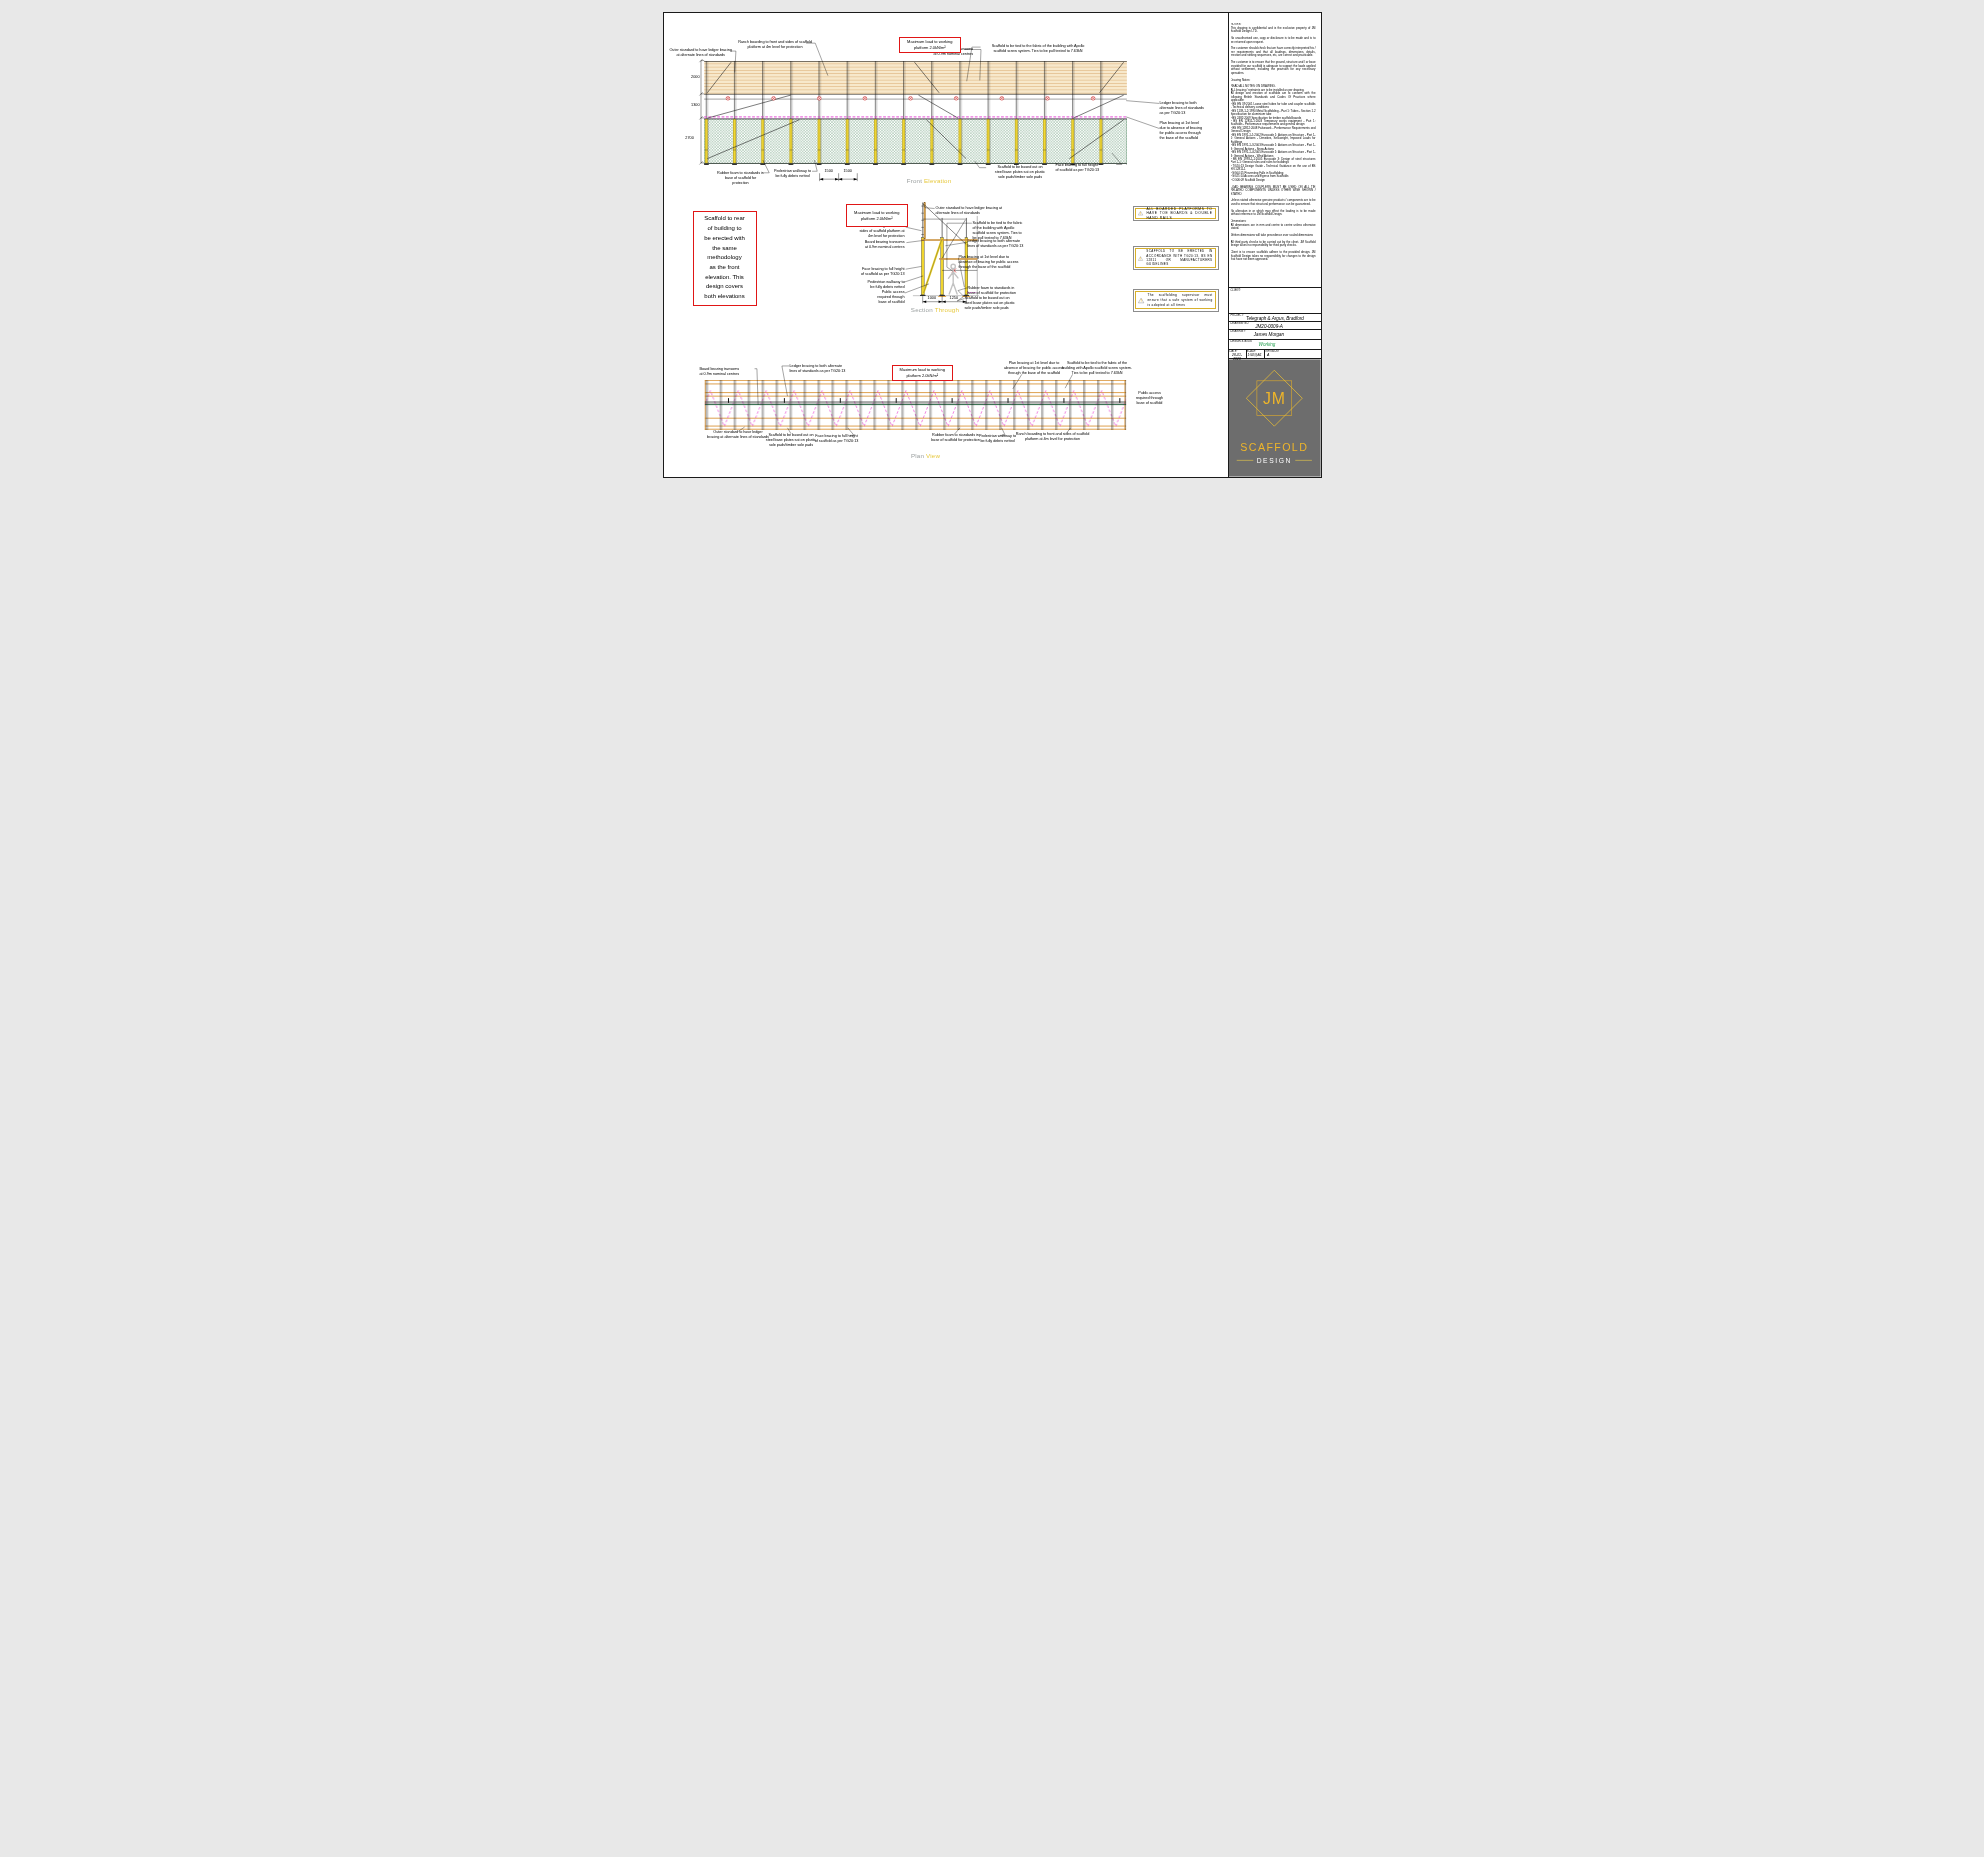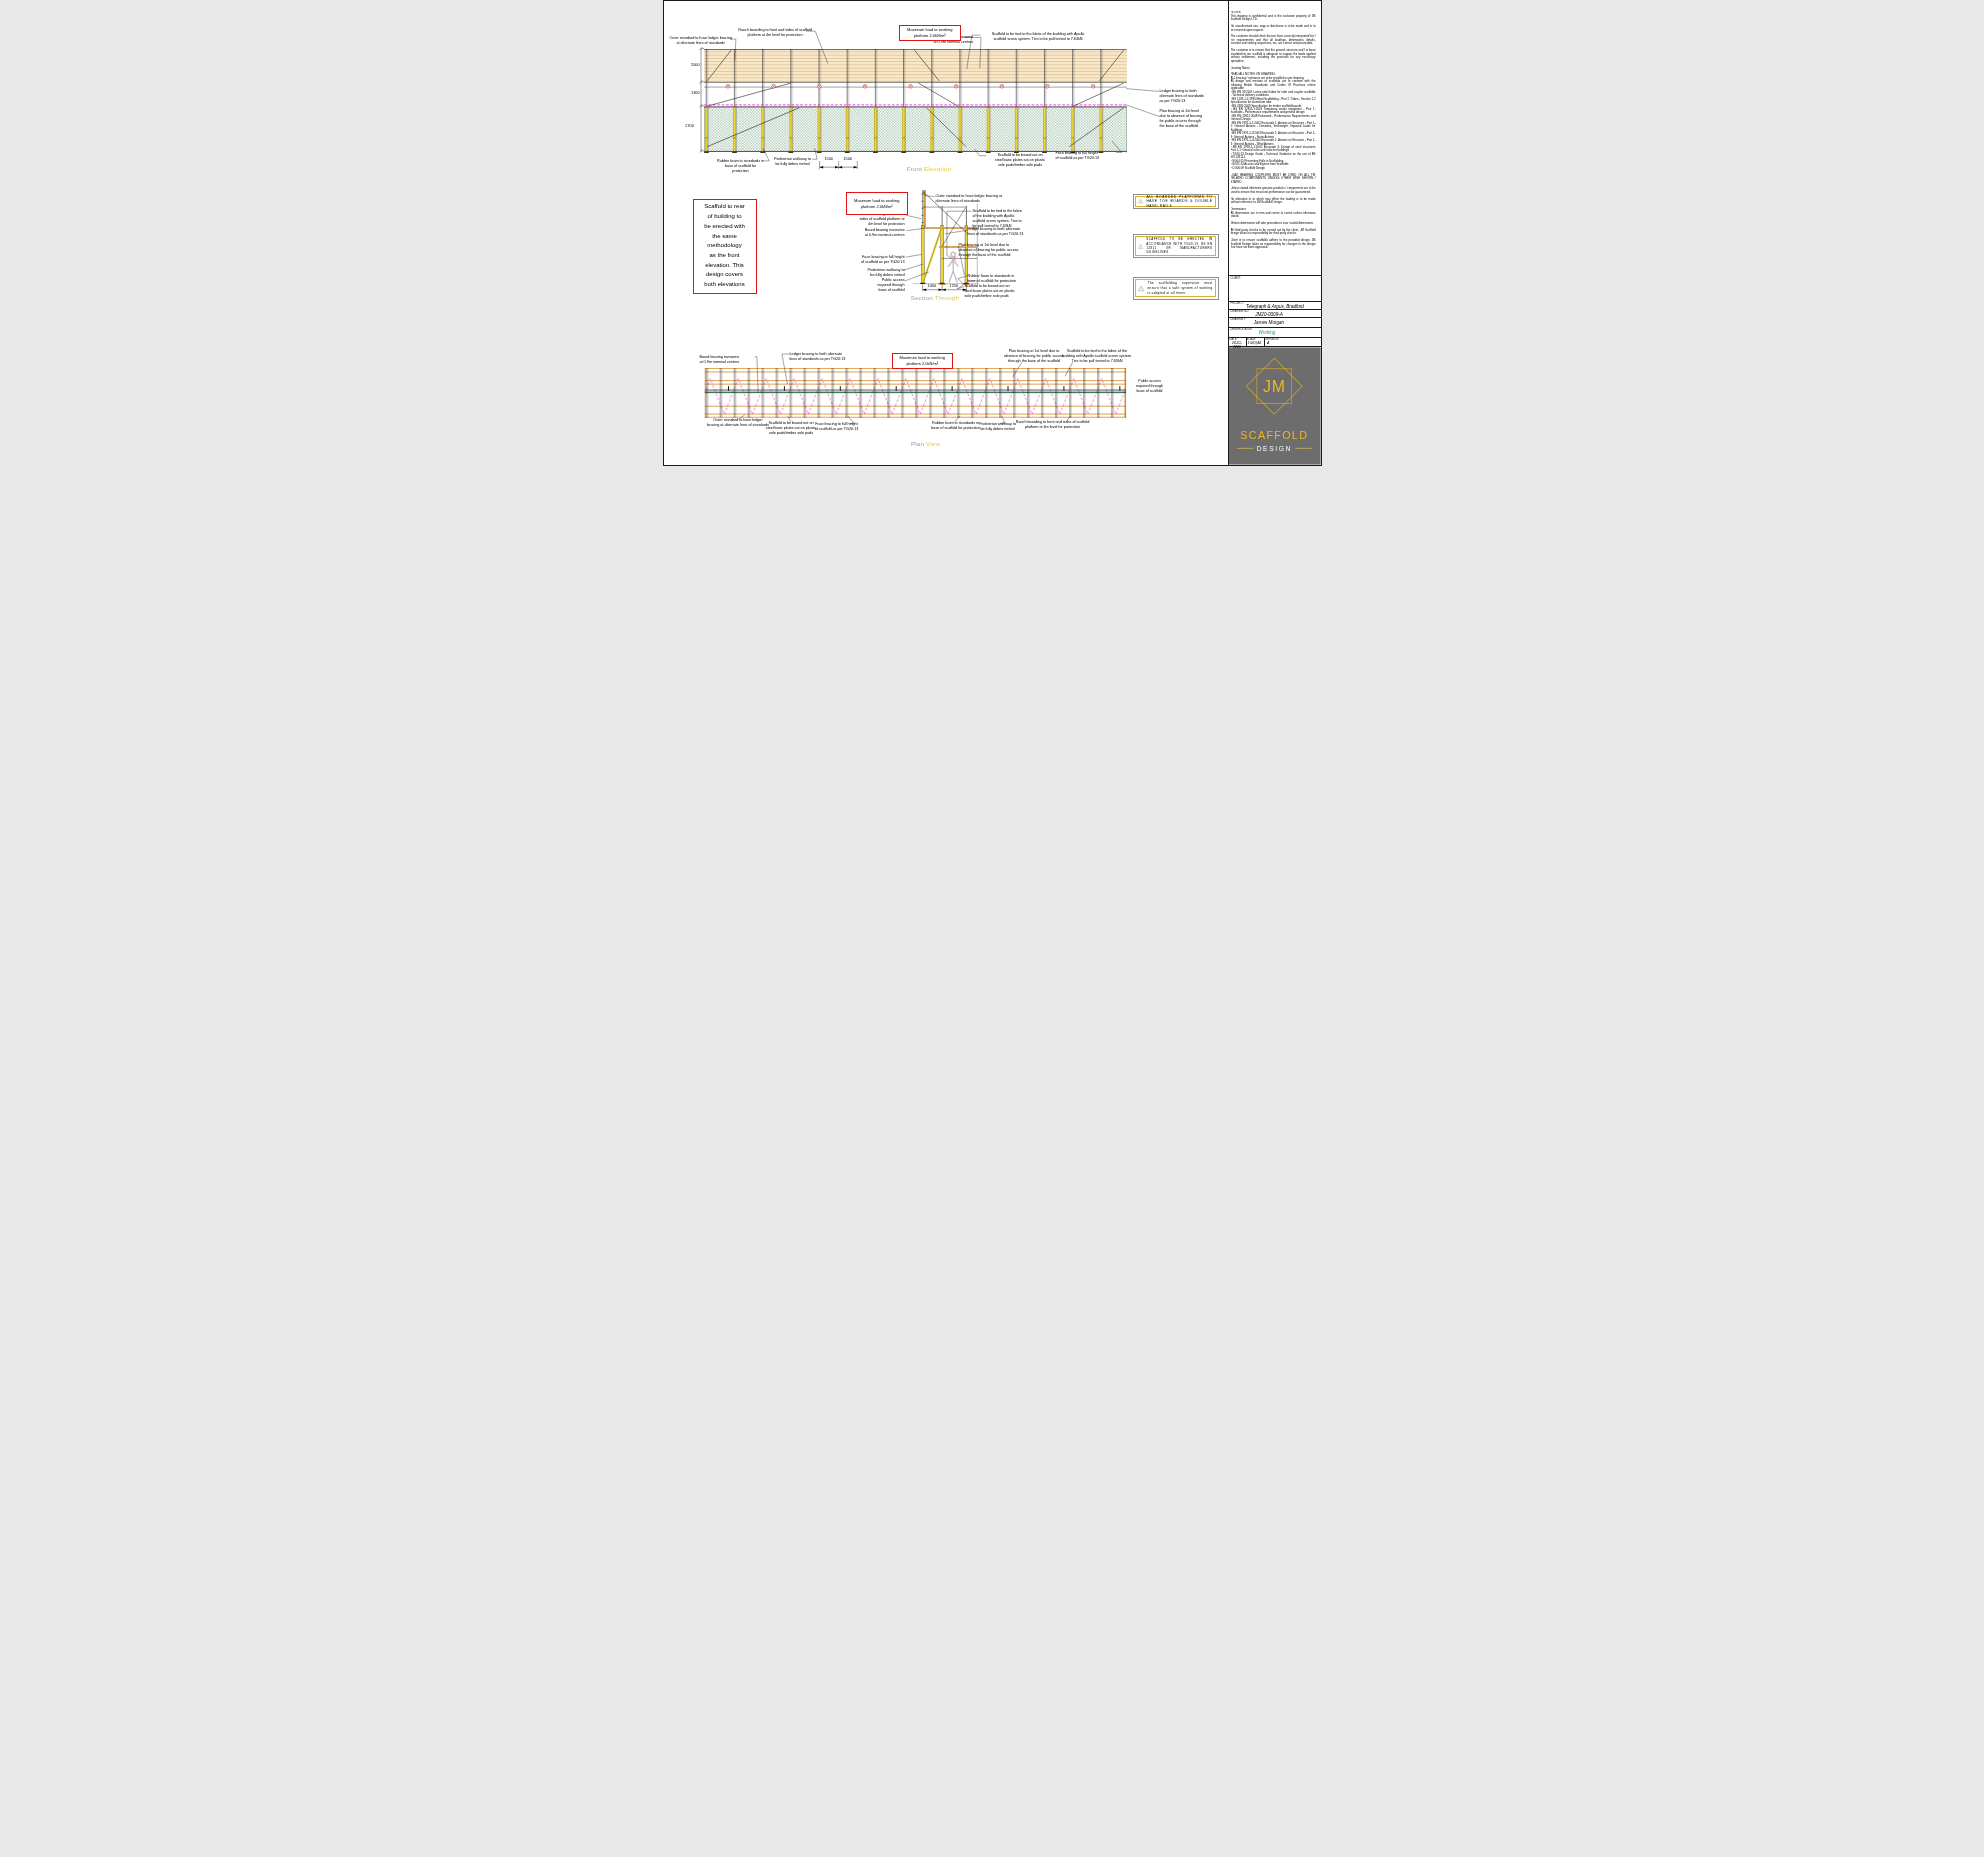--- a/index.html
+++ b/index.html
@@ -1,16 +1,16 @@
 <!DOCTYPE html>
 <html style="font-size:6.4px"><head>
 <meta charset="utf-8">
 <style>
   html,body{margin:0;padding:0;background:#e8e8e8;font-family:"Liberation Sans",sans-serif;}
-  #sheet{position:relative;width:657px;height:464px;background:#fff;border:0.8px solid #1a1a1a;margin:0 auto;overflow:hidden;color:#000;}
+  #sheet{position:relative;width:657px;height:464px;background:#fff;border:0.8px solid #1a1a1a;margin:12px auto;overflow:hidden;color:#000;}
   .abs{position:absolute;}
   .lbl{position:absolute;font-size:3.8px;line-height:1.32;letter-spacing:-0.04px;white-space:pre-line;color:#000;z-index:6;}
   .tc{text-align:center}.tl{text-align:left}.tr{text-align:right}
   .redbox{position:absolute;border:0.8px solid #e01616;background:#fff;text-align:center;font-size:4px;line-height:1.45;padding:1.2px 0.8px;white-space:pre-line;z-index:7;display:flex;align-items:center;justify-content:center;}
   .dimtxt{position:absolute;font-size:3.8px;z-index:6;}
   .viewtitle{position:absolute;font-size:6.2px;letter-spacing:0.2px;z-index:6;}
   .viewtitle .w1{color:#9a9f9f;} .viewtitle .w2{color:#e7c93f;}
   .sidenote{position:absolute;left:29px;top:198px;width:62px;height:91px;border:1.2px solid #e01616;background:#fff;text-align:center;font-size:6px;line-height:1.62;white-space:pre-line;padding-top:2.4px;z-index:7;}
   .warn{position:absolute;left:469px;width:86px;border:0.6px solid #8c8c8c;background:#fff;padding:1.2px;box-sizing:border-box;z-index:6;}
   .warn-in{border:0.6px solid #d8b02a;display:flex;align-items:center;gap:2.8px;padding:1.2px 2.8px;box-sizing:border-box;height:100%;}

